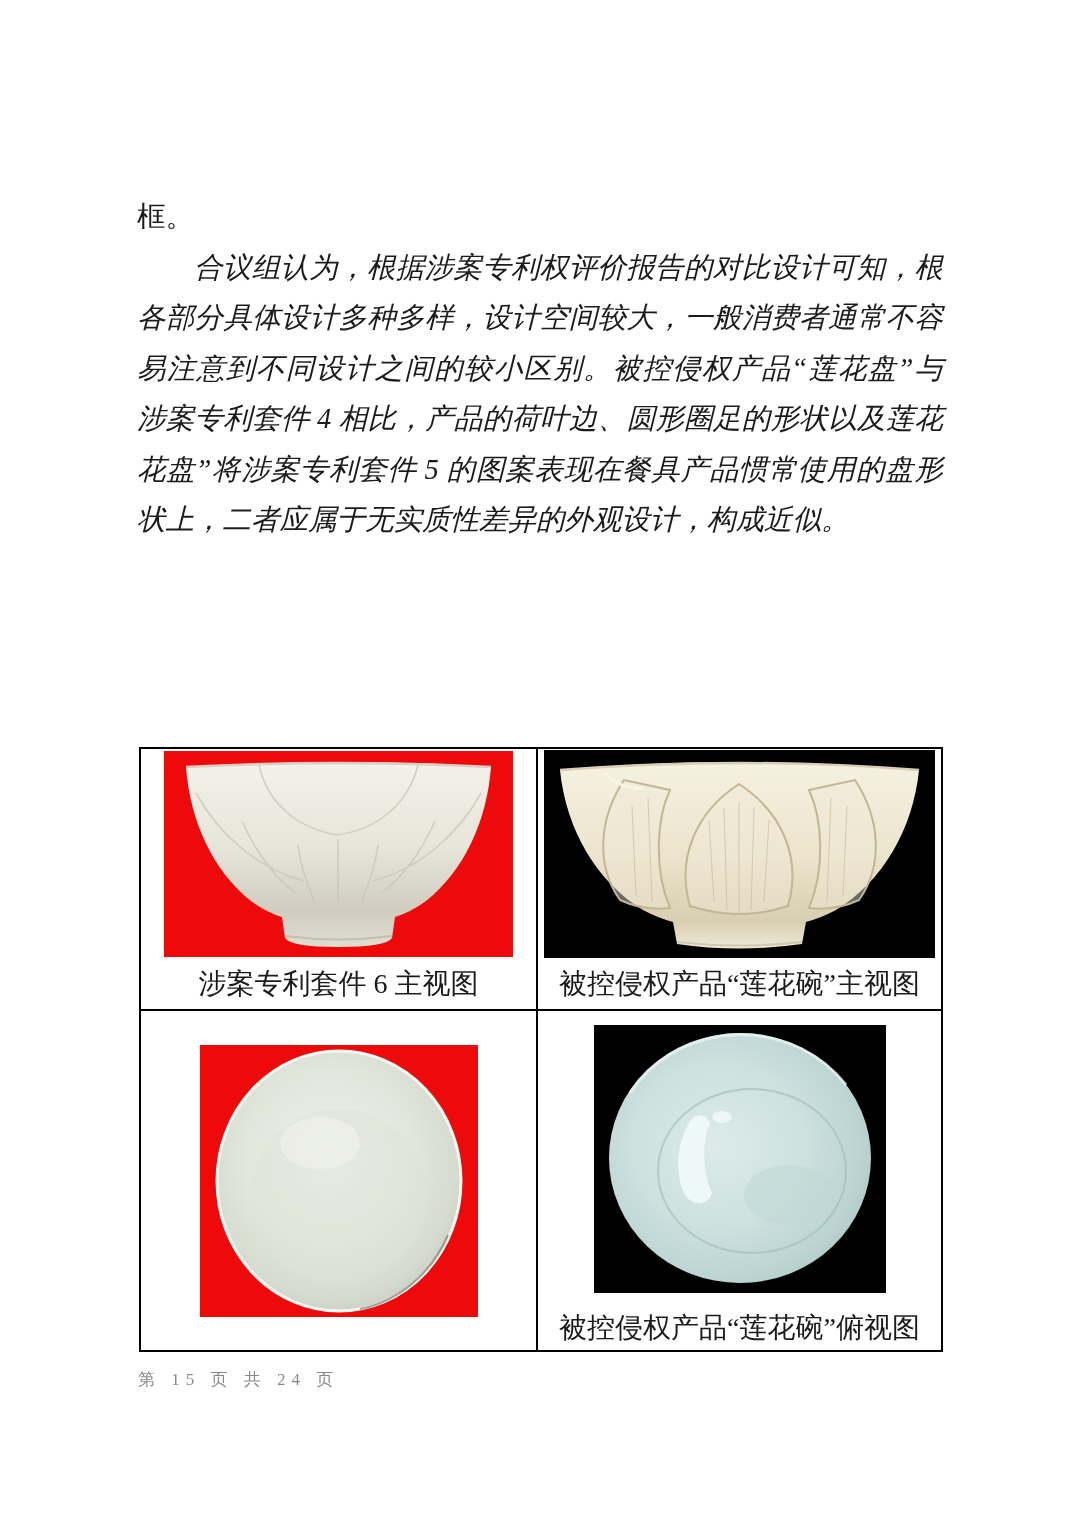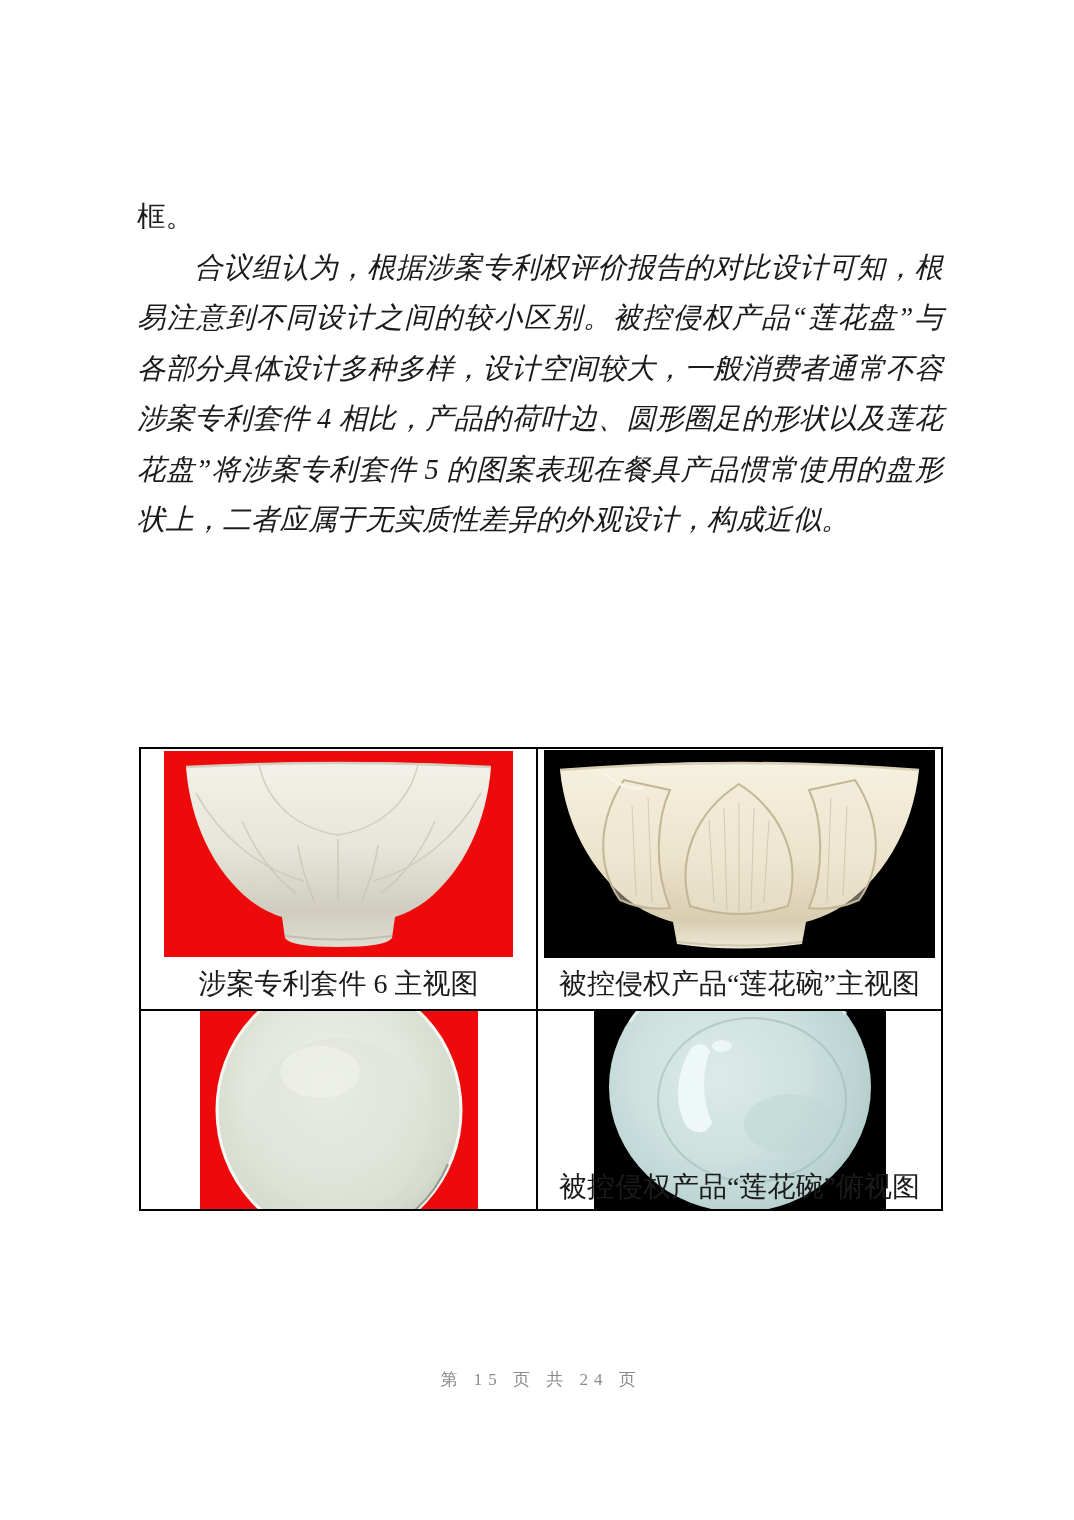--- a/index.html
+++ b/index.html
@@ -25,21 +25,21 @@
     text-align-last:justify;
     text-justify:inter-character;
     font-style:italic;
   }
   .jline.first{ text-indent:57px; }
   .jline.last{ text-align-last:left; }
 
   
   .evidence-table{
     position:absolute;left:139px;top:747px;
-    width:804px;height:464px;
+    width:804px;height:605px;
     box-sizing:border-box;
     border:2px solid #000;
     display:grid;
     grid-template-columns:397px 1fr;
     grid-template-rows:262px 1fr;
     background:#fff;
   }
   .cell{
     box-sizing:border-box;
     display:flex;flex-direction:column;
@@ -60,36 +60,36 @@
     display:flex;align-items:center;justify-content:center;
     font-size:28px;
     color:#1b1b1b;
     white-space:nowrap;
   }
   .row2 .caption{height:44px;}
 
   
   .page-footer{
     position:absolute;left:138px;top:1368px;width:806px;
-    text-align:center;
+    text-align:left;
     font-size:17px;
     letter-spacing:6px;
     color:#8a8a8a;
   }
 </style>
 </head>
 <body>
 
 <div class="page">
 
   <div class="textblock">
     <div class="tline">框。</div>
     <div class="jline first">合议组认为，根据涉案专利权评价报告的对比设计可知，根</div>
+    <div class="jline">各部分具体设计多种多样，设计空间较大，一般消费者通常不容</div>
     <div class="jline">易注意到不同设计之间的较小区别。被控侵权产品“莲花盘”与</div>
-    <div class="jline">各部分具体设计多种多样，设计空间较大，一般消费者通常不容</div>
     <div class="jline">涉案专利套件 4 相比，产品的荷叶边、圆形圈足的形状以及莲花</div>
     <div class="jline">花盘”将涉案专利套件 5 的图案表现在餐具产品惯常使用的盘形</div>
     <div class="jline last">状上，二者应属于无实质性差异的外观设计，构成近似。</div>
   </div>
 
   <div class="evidence-table">
 
     <div class="cell cb-right cb-bottom row1">
       <div class="img-area">
         <svg width="349" height="206" viewBox="0 0 349 206">

